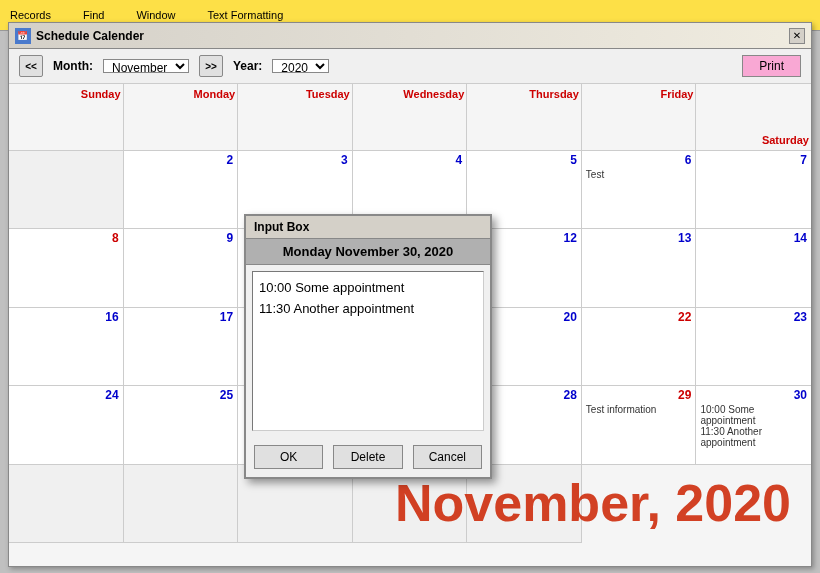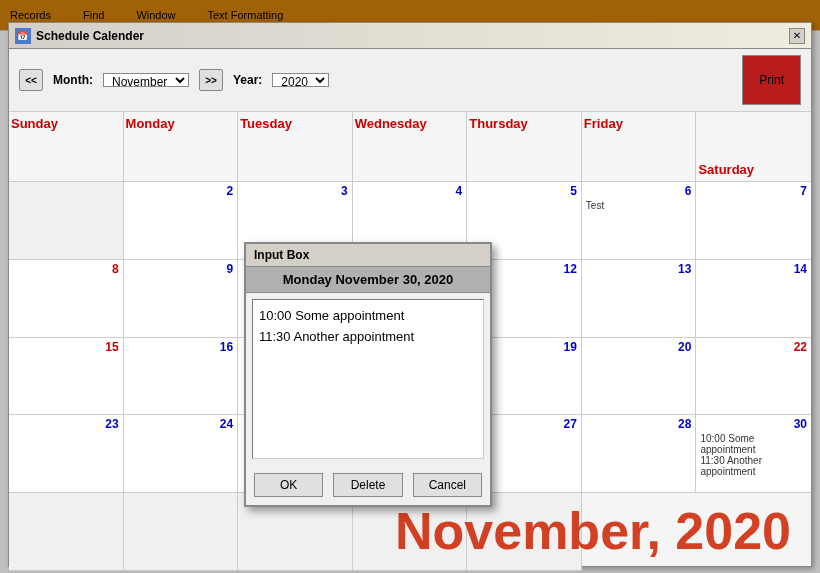--- a/index.html
+++ b/index.html
@@ -7,21 +7,21 @@
       font-family: 'Segoe UI', Tahoma, Arial, sans-serif;
       background: #c0c0c0;
       width: 820px;
       height: 573px;
       overflow: hidden;
       font-size: 12px;
     }
 
     
     .menu-bar {
-      background: #a16207;
+      background: #fde047;
       border-bottom: 1px solid #999;
       display: flex;
       align-items: center;
       height: 31px;
       padding: 0 4px;
       gap: 20px;
     }
     .menu-item {
       font-size: 11px;
       color: #000;
@@ -111,36 +111,36 @@
     }
     .dropdown {
       height: 14px;
       border: 1px solid #888;
       background: white;
       font-size: 12px;
       padding: 0 4px;
     }
     .print-btn {
       margin-left: auto;
-      padding: 17px 16px;
-      background: #b91c1c;
+      padding: 3px 16px;
+      background: #f9a8d4;
       border: 1px solid #888;
       font-size: 12px;
       cursor: pointer;
     }
     .day-headers {
       display: grid;
       grid-template-columns: repeat(7, 1fr);
       background: #f5f5f5;
       border-bottom: 1px solid #ccc;
     }
     .day-header {
-      text-align: left;
+      text-align: right;
       padding: 4px 2px;
-      font-size: 13px;
+      font-size: 11px;
       font-weight: bold;
       border-right: 1px solid #ccc;
       color: #cc0000;
     }
     .day-header:first-child { color: #cc0000; }
     .day-header:last-child { border-right: none; margin-top: 46px; }
 
     .cal-grid {
       display: grid;
       grid-template-columns: repeat(7, 1fr);
@@ -333,23 +333,20 @@
       <div class="cal-cell">
           <span class="day-num">12</span>
         </div>
       <div class="cal-cell">
           <span class="day-num">13</span>
         </div>
       <div class="cal-cell">
           <span class="day-num">14</span>
         </div>
 
-      <div class="cal-cell sunday">
-          <span class="day-num">15</span>
-        </div>
       <div class="cal-cell">
           <span class="day-num">16</span>
         </div>
       <div class="cal-cell">
           <span class="day-num">17</span>
         </div>
       <div class="cal-cell">
           <span class="day-num">18</span>
         </div>
       <div class="cal-cell">
@@ -374,20 +371,24 @@
       <div class="cal-cell">
           <span class="day-num">26</span>
         </div>
       <div class="cal-cell">
           <span class="day-num">27</span>
         </div>
       <div class="cal-cell">
           <span class="day-num">28</span>
         </div>
 
+      <div class="cal-cell sunday">
+        <span class="day-num">29</span>
+        <div class="cell-content">Test information</div>
+      </div>
       <div class="cal-cell">
         <span class="day-num">30</span>
         <div class="cell-content">10:00 Some appointment
 11:30 Another appointment</div>
       </div>
       <div class="cal-cell empty"></div>
       <div class="cal-cell empty"></div>
       <div class="cal-cell empty"></div>
       <div class="cal-cell empty"></div>
       <div class="cal-cell empty"></div>

